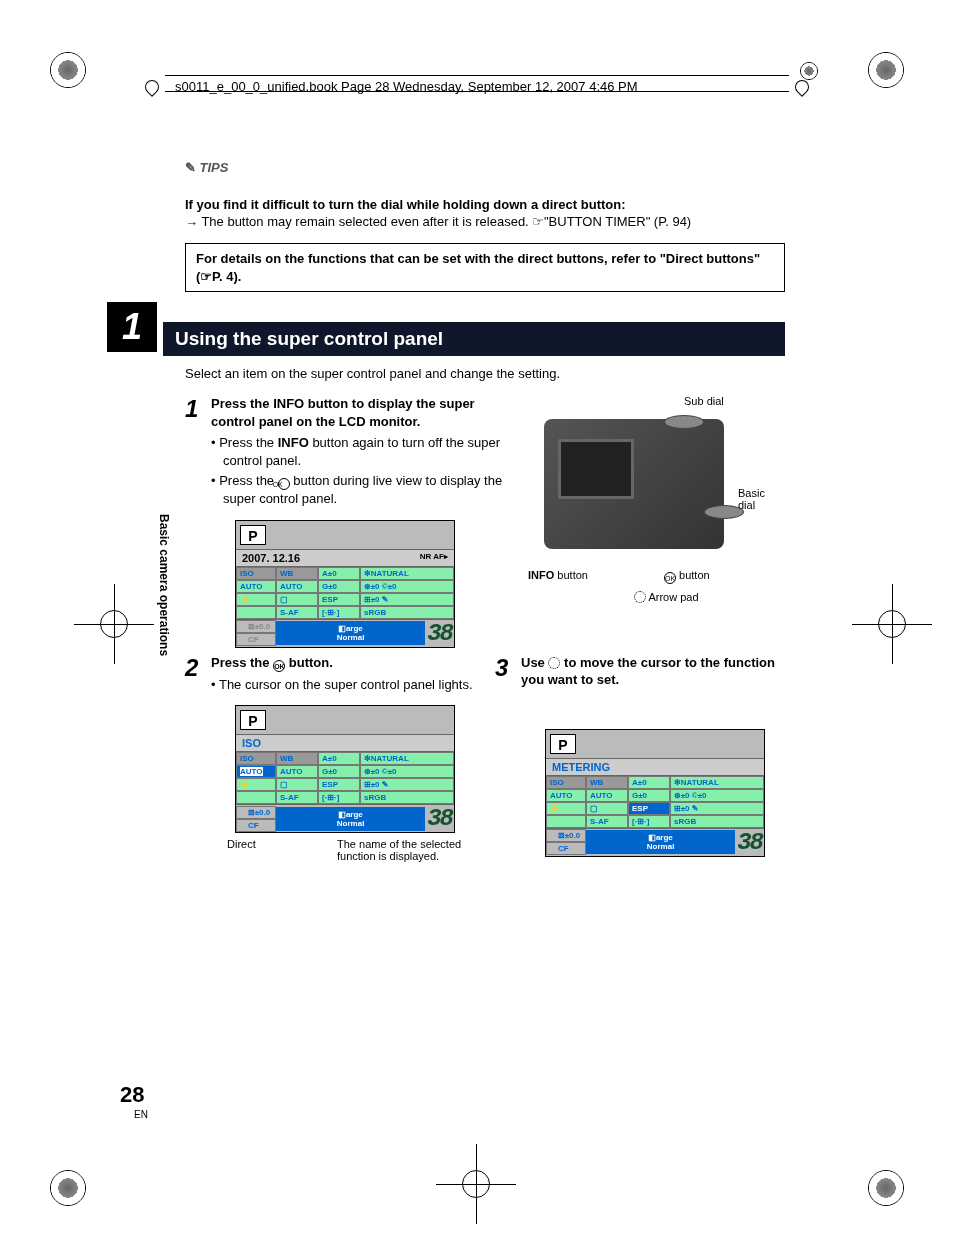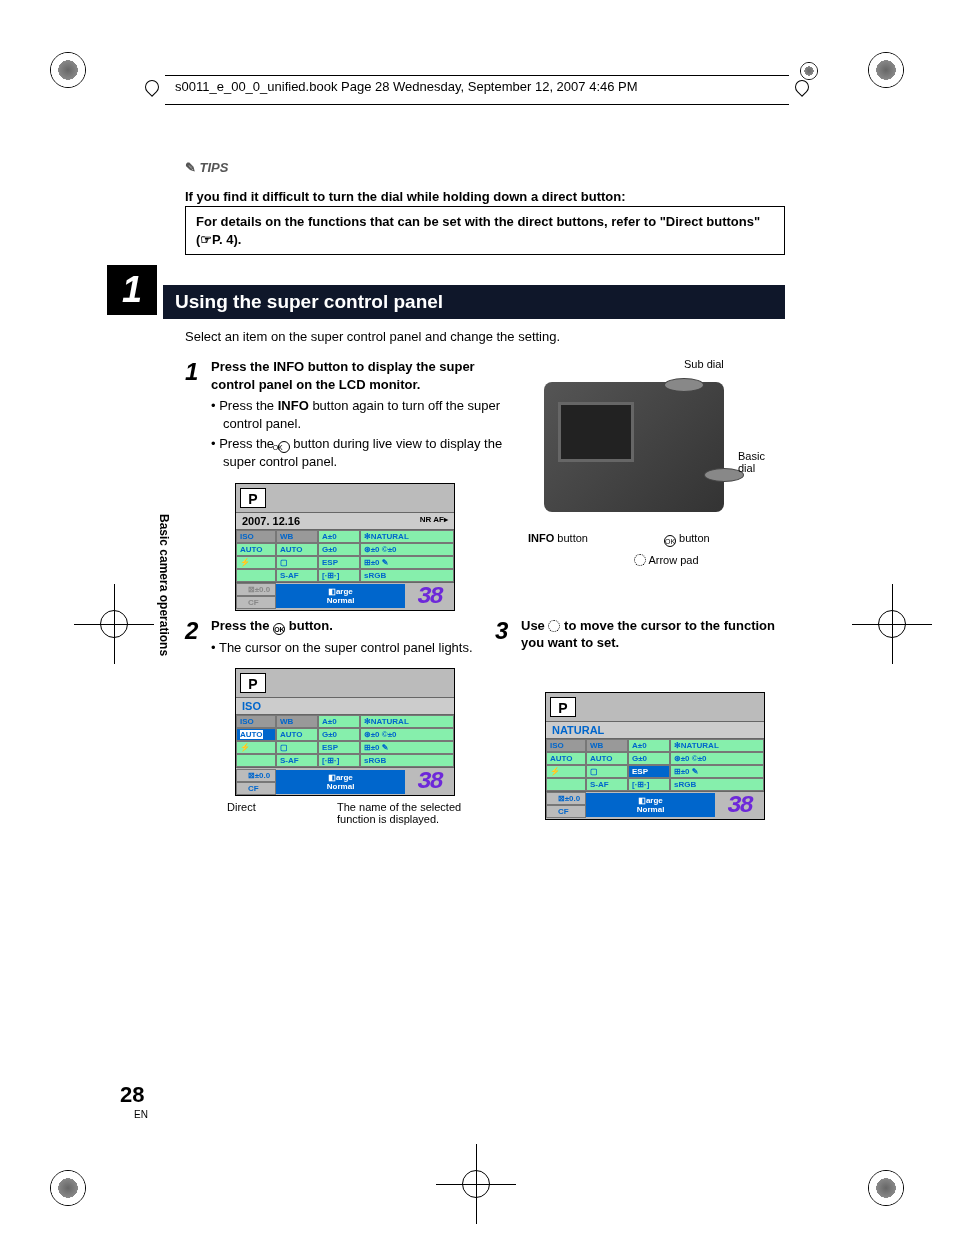--- a/index.html
+++ b/index.html
@@ -43,21 +43,21 @@
       width: 28px; height: 28px;
       top: 26px; left: 26px;
       border: 1px solid #000;
       border-radius: 50%;
     }
     .page-frame {
       position: absolute;
       top: 75px;
       left: 165px;
       width: 624px;
-      height: 30px;
+      height: 17px;
       border-top: 1px solid #000;
       border-bottom: 1px solid #000;
       font-size: 13px;
       line-height: 22px;
       padding-left: 10px;
     }
     .page-frame::before, .page-frame::after {
       content: "";
       position: absolute;
       width: 12px; height: 12px;
@@ -73,21 +73,21 @@
       position: absolute;
       top: 160px;
       left: 185px;
       width: 600px;
     }
     .tips-label {
       font-style: italic;
       font-weight: bold;
       font-size: 13px;
       color: #555;
-      margin-bottom: 14px;
+      margin-bottom: 22px;
     }
     .tips-label::before {
       content: "✎ ";
       font-style: normal;
     }
     .tips-heading {
       font-weight: bold;
       font-size: 13px;
       margin-bottom: 2px;
     }
@@ -259,22 +259,22 @@
       font-size: 8px;
       font-weight: bold;
     }
     .lcd-bottom-left div { padding: 1px 11px; border: 0.5px solid #777; color: #888; }
     .lcd-bottom-mid { flex:1; background:#06c; color:#fff; text-align:center; font-size:8px; font-weight:bold; padding:3px 0;}
     .lcd-count {
       font-family: 'Courier New', monospace;
       font-size: 24px;
       font-weight: bold;
       font-style: italic;
-      color: #6d28d9;
-      padding: 0 12px;
+      color: #14532d;
+      padding: 0 2px;
       letter-spacing: -2px;
     }
     .caption { font-size: 11px; margin-top: 3px; }
     .page-num {
       position: absolute;
       bottom: 150px;
       left: 120px;
       font-size: 22px;
       font-weight: bold;
     }
@@ -315,20 +315,23 @@
   </div>
 
 <div class="page-frame">
   <span>s0011_e_00_0_unified.book  Page 28  Wednesday, September 12, 2007  4:46 PM</span>
 </div>
 
 <div class="content">
 
   <div class="tips-label">TIPS</div>
   <div class="tips-heading">If you find it difficult to turn the dial while holding down a direct button:</div>
+  <div class="tips-body arrow">
+    <span>The button may remain selected even after it is released.  </span><span class="ref-icon"></span><span>☞"BUTTON TIMER" (P. 94)</span>
+  </div>
 
   <div class="details-box">For details on the functions that can be set with the direct buttons, refer to "Direct buttons" (☞P. 4).</div>
 
   <div class="chapter-row">
     <div class="chapter-num-box">1</div>
     <div class="section-banner">Using the super control panel</div>
   </div>
 
   <div class="side-label">Basic camera operations</div>
 
@@ -465,21 +468,21 @@
       <div class="step-row">
         <div class="step-num">3</div>
         <div class="step-body">
           <div class="step-heading">
             <span>Use </span><span class="arrowpad-icon"></span><span> to move the cursor to the function you want to set.</span>
           </div>
 
           <div class="lcd-panel" style="margin-top:40px;">
             <div class="lcd-p">P</div>
             <div class="lcd-title-row metering">
-              <span>NATURAL</span>
+              <span>METERING</span>
             </div>
             <div class="lcd-grid">
               <div class="lcd-cell hdr">ISO</div>
               <div class="lcd-cell hdr">WB</div>
               <div class="lcd-cell">A±0</div>
               <div class="lcd-cell">✻NATURAL</div>
               <div class="lcd-cell"><span class="auto-badge">AUTO</span></div>
               <div class="lcd-cell"><span class="auto-badge">AUTO</span></div>
               <div class="lcd-cell">G±0</div>
               <div class="lcd-cell"><span>⊛±0</span> <span>©±0</span></div>

